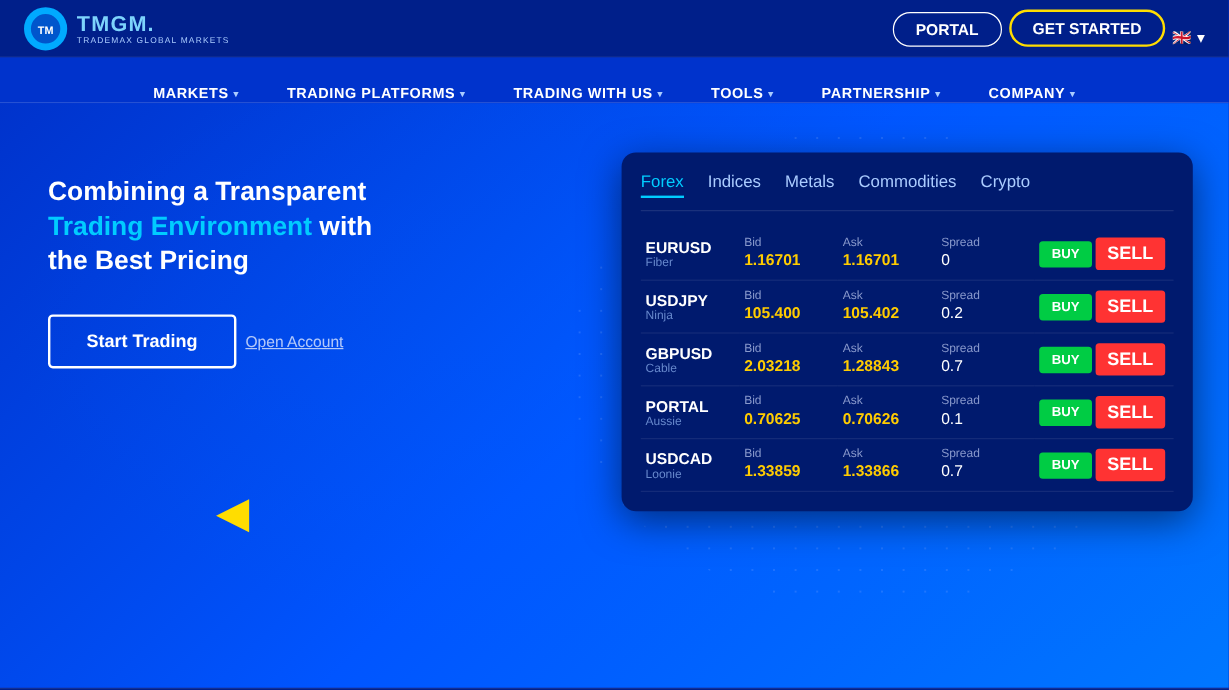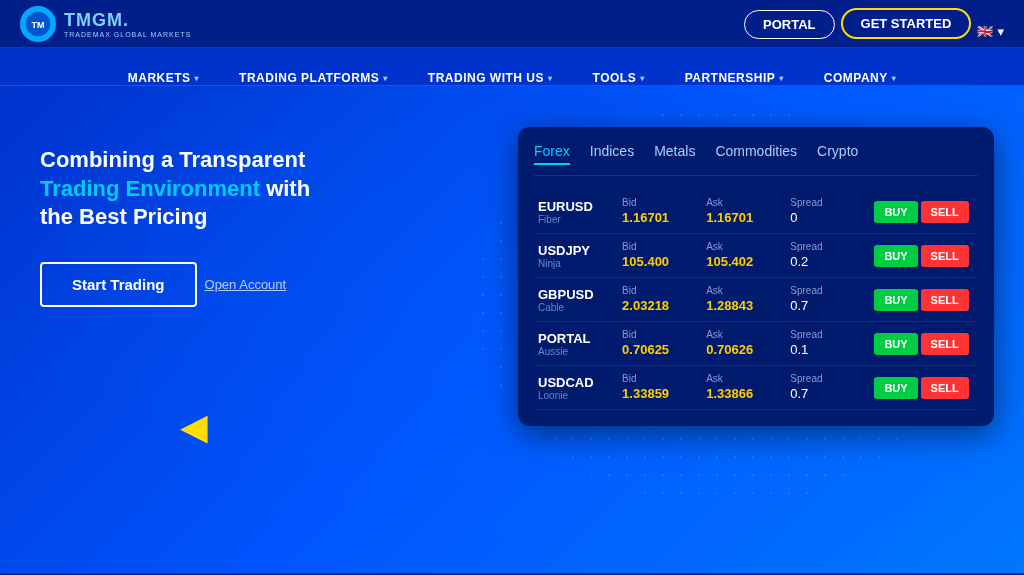--- a/index.html
+++ b/index.html
@@ -278,21 +278,21 @@
       font-size: 11px;
       font-weight: bold;
       cursor: pointer;
     }
     .btn-sell {
       background: #ff3333;
       color: white;
       border: none;
       padding: 5px 10px;
       border-radius: 3px;
-      font-size: 11px;
+      font-size: 15px;
       font-weight: bold;
       cursor: pointer;
       margin-left: 3px;
     }
     .action-btns {
       display: flex;
       align-items: center;
     }
 
     

